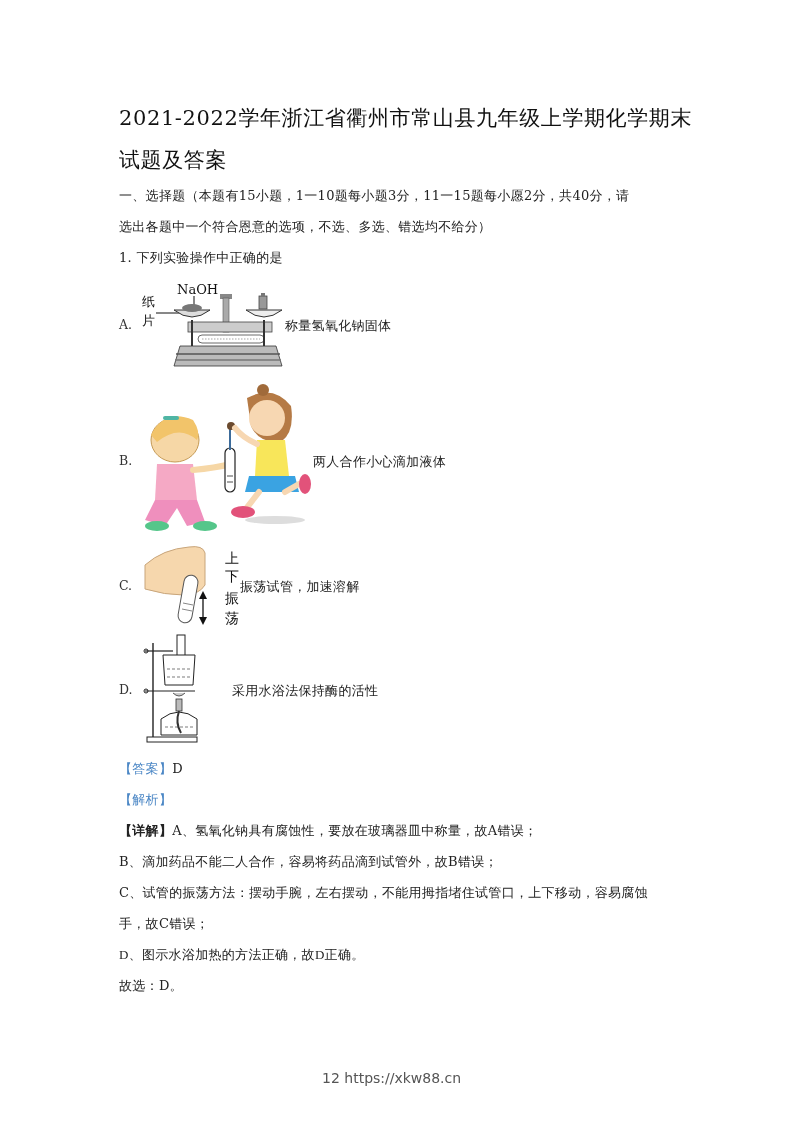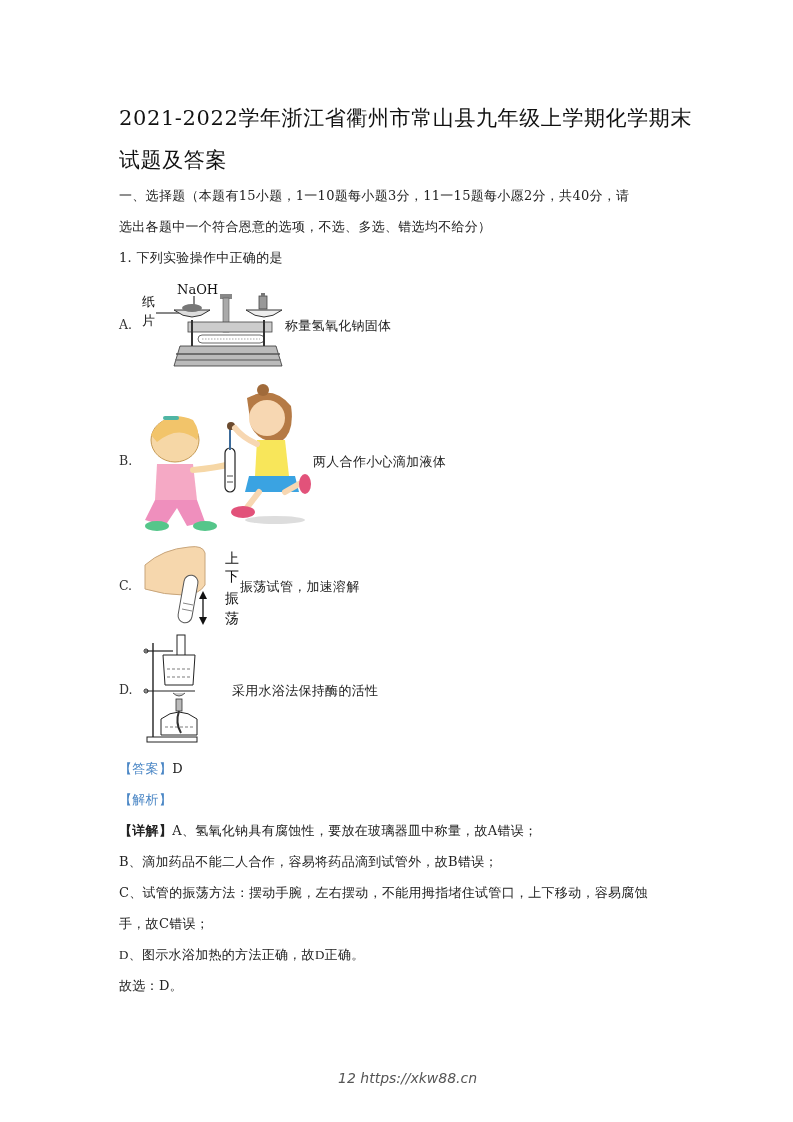--- a/index.html
+++ b/index.html
@@ -142,18 +142,18 @@
   <div class="abs body-text" style="left:119px; top:822px;">
     <span style="font-weight:bold;margin-top:32px;">【详解】</span><span>A、氢氧化钠具有腐蚀性，要放在玻璃器皿中称量，故A错误；</span>
   </div>
   <div class="abs body-text" style="left:119px; top:884px;">C、试管的振荡方法：摆动手腕，左右摆动，不能用拇指堵住试管口，上下移动，容易腐蚀</div>
   <div class="abs body-text" style="left:119px; top:853px;">B、滴加药品不能二人合作，容易将药品滴到试管外，故B错误；</div>
   <div class="abs body-text" style="left:119px; top:915px;">手，故C错误；</div>
   <div class="abs body-text" style="left:119px; top:946px;font-family:Liberation Serif, serif;">D、图示水浴加热的方法正确，故D正确。</div>
   <div class="abs body-text" style="left:119px; top:977px;">故选：D。</div>
 
 
-  <div class="abs footer" style="left:338px; top:1070px;font-style:italic;">
+  <div class="abs footer" style="left:322px; top:1070px;">
     <span>12</span>
     <span>https://xkw88.cn</span>
   </div>
 
 </div>
 
 </body></html>

